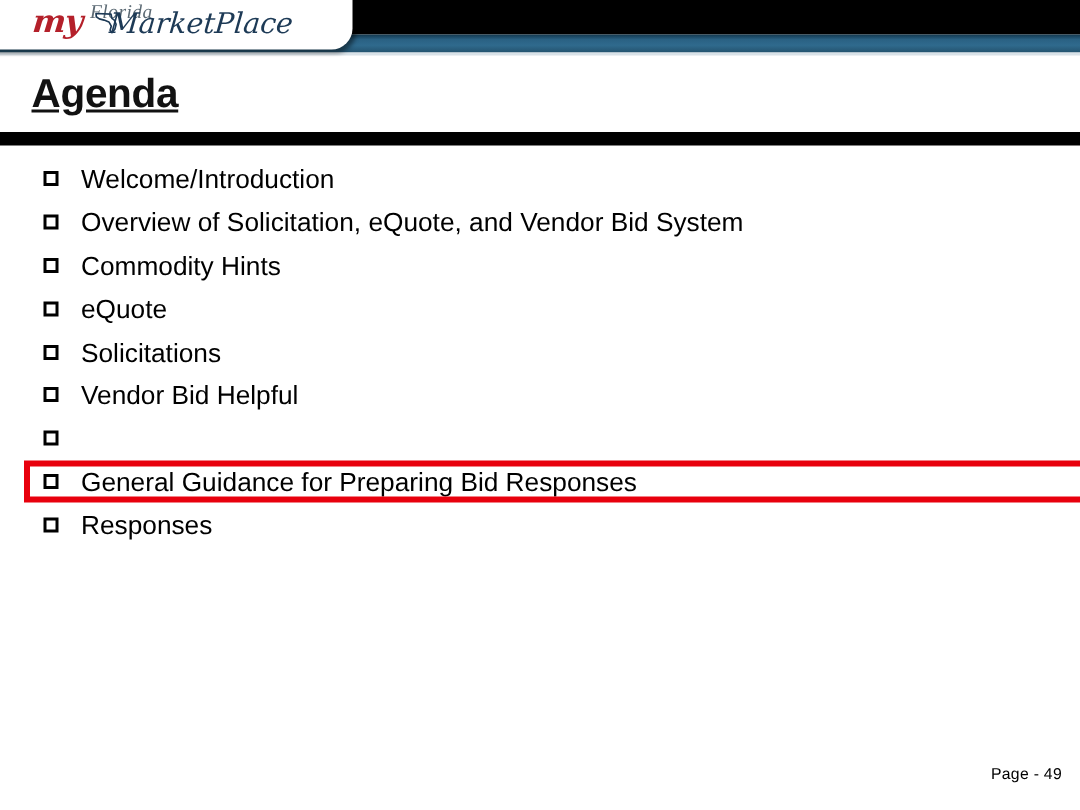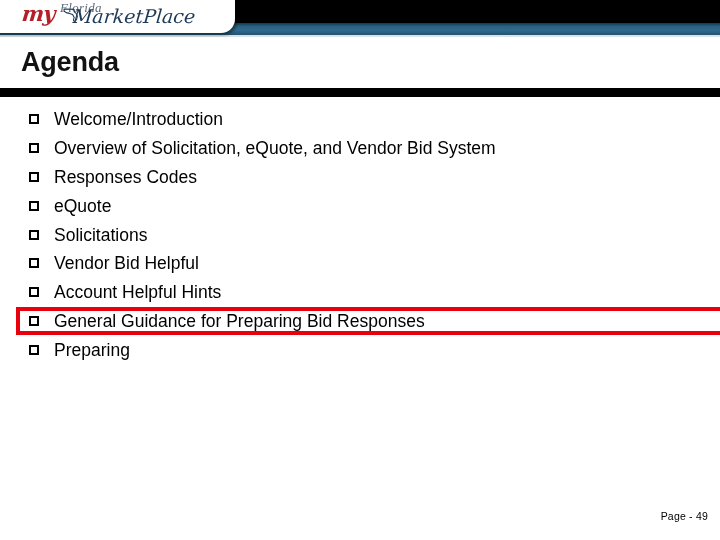--- a/index.html
+++ b/index.html
@@ -114,20 +114,21 @@
   
   #page-title {
     position: absolute;
     left: 21px;
     top: 46px;
     font-size: 27px;
     font-weight: bold;
     color: #121212;
     letter-spacing: -0.2px;
     line-height: 32px;
+    text-decoration: underline;
   }
   #title-rule {
     position: absolute;
     left: 0;
     top: 88px;
     width: 720px;
     height: 9px;
     background: #000000;
   }
 
@@ -215,49 +216,48 @@
     <span class="agenda-label">Welcome/Introduction</span>
   </div>
 
   <div class="agenda-item">
     <span class="agenda-bullet"></span>
     <span class="agenda-label">Overview of Solicitation, eQuote, and Vendor Bid System</span>
   </div>
 
   <div class="agenda-item">
     <span class="agenda-bullet"></span>
-    <span class="agenda-label">Responses Codes</span>
+    <span class="agenda-label">Commodity Hints</span>
   </div>
 
   <div class="agenda-item">
     <span class="agenda-bullet"></span>
     <span class="agenda-label">eQuote</span>
   </div>
 
   <div class="agenda-item">
     <span class="agenda-bullet"></span>
     <span class="agenda-label">Solicitations</span>
   </div>
 
   <div class="agenda-item">
     <span class="agenda-bullet"></span>
     <span class="agenda-label">Vendor Bid Helpful</span>
   </div>
 
   <div class="agenda-item">
     <span class="agenda-bullet"></span>
-    <span class="agenda-label">Account Helpful Hints</span>
   </div>
 
   <div class="agenda-item highlighted">
     <div id="highlight-box"></div>
     <span class="agenda-bullet"></span>
     <span class="agenda-label">General Guidance for Preparing Bid Responses</span>
   </div>
 
   <div class="agenda-item">
     <span class="agenda-bullet"></span>
-    <span class="agenda-label">Preparing</span>
+    <span class="agenda-label">Responses</span>
   </div>
 
 </div>
 
 <div id="page-number">Page - 49</div>
 
 </body></html>

